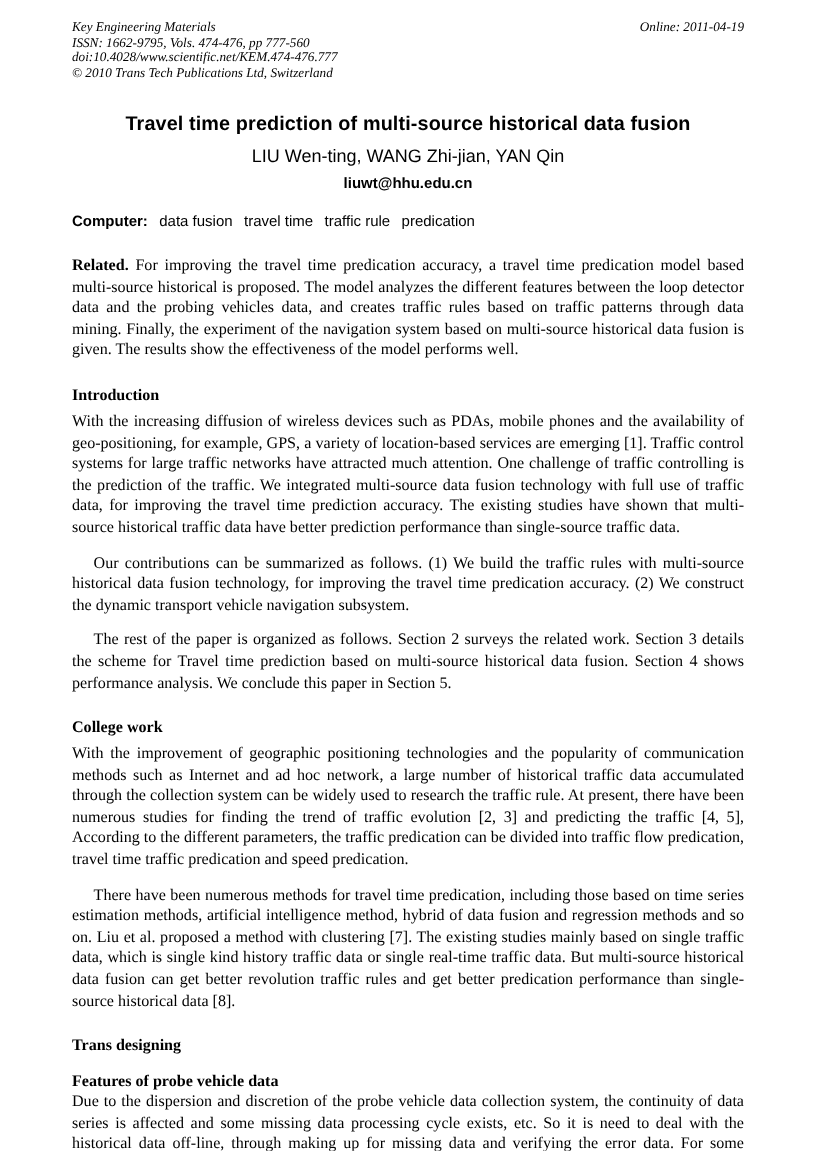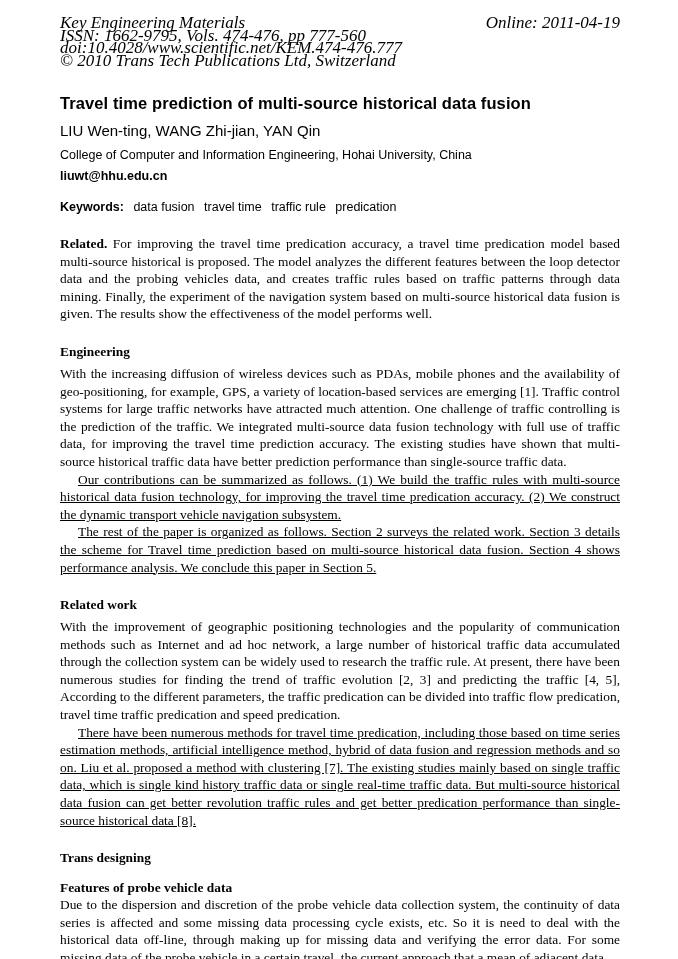--- a/index.html
+++ b/index.html
@@ -18,29 +18,29 @@
     top: 17px;
     width: 560px;
   }
   
   .header-row {
     display: flex;
     justify-content: space-between;
     align-items: flex-start;
     font-family: "Liberation Serif", serif;
     font-style: italic;
-    font-size: 17px;
+    font-size: 11px;
     line-height: 12.5px;
   }
   .header-left div { white-space: nowrap; }
   .header-right { white-space: nowrap; }
 
   
   .title-block {
-    text-align: left;
+    text-align: center;
     font-family: "Liberation Sans", sans-serif;
   }
   .paper-title {
     margin-top: 27px;
     font-size: 16.5px;
     font-weight: bold;
     letter-spacing: 0.1px;
   }
   .authors {
     margin-top: 9px;
@@ -83,64 +83,63 @@
     margin-top: 21px;
   }
   .sub-heading {
     font-family: "Liberation Serif", serif;
     font-size: 13.4px;
     font-weight: bold;
     margin-top: 14px;
   }
   .para { margin-top: 4px; }
   .para.first-after-heading { margin-top: 5px; }
-  .para.indent { text-indent: 18px; margin-top: 0; text-decoration: underline; }
+  .para.indent { text-indent: 18px; margin-top: 12px; }
   .para.tight { margin-top: 0; }
 </style>
 </head>
 <body>
 
 <div class="page">
 
   <div class="header-row">
     <div class="header-left">
       <div>Key Engineering Materials</div>
       <div>ISSN: 1662-9795, Vols. 474-476, pp 777-560</div>
       <div>doi:10.4028/www.scientific.net/KEM.474-476.777</div>
       <div>© 2010 Trans Tech Publications Ltd, Switzerland</div>
     </div>
     <div class="header-right">Online: 2011-04-19</div>
   </div>
 
   <div class="title-block">
     <div class="paper-title">Travel time prediction of multi-source historical data fusion</div>
     <div class="authors">LIU Wen-ting, WANG Zhi-jian, YAN Qin</div>
-    <div class="affiliation">College of Computer and Information Engineering, Hohai University, China</div>
     <div class="email">liuwt@hhu.edu.cn</div>
   </div>
 
   <div class="keywords">
-    <span class="kw-label">Keywords:</span>
+    <span class="kw-label">Computer:</span>
     <span class="kw-item">data fusion</span>
     <span class="kw-item">travel time</span>
     <span class="kw-item">traffic rule</span>
     <span class="kw-item">predication</span>
   </div>
 
   <div class="body-text abstract">
     <span class="lead-label">Related.</span>
     <span>For improving the travel time predication accuracy, a travel time predication model based multi-source historical is proposed. The model analyzes the different features between the loop detector data and the probing vehicles data, and creates traffic rules based on traffic patterns through data mining. Finally, the experiment of the navigation system based on multi-source historical data fusion is given. The results show the effectiveness of the model performs well.</span>
   </div>
 
-  <div class="section-heading">Engineering</div>
+  <div class="section-heading">Introduction</div>
   <div class="body-text para first-after-heading">With the increasing diffusion of wireless devices such as PDAs, mobile phones and the availability of geo-positioning, for example, GPS, a variety of location-based services are emerging [1]. Traffic control systems for large traffic networks have attracted much attention. One challenge of traffic controlling is the prediction of the traffic. We integrated multi-source data fusion technology with full use of traffic data, for improving the travel time prediction accuracy. The existing studies have shown that multi-source historical traffic data have better prediction performance than single-source traffic data.</div>
   <div class="body-text para indent">Our contributions can be summarized as follows. (1) We build the traffic rules with multi-source historical data fusion technology, for improving the travel time predication accuracy. (2) We construct the dynamic transport vehicle navigation subsystem.</div>
   <div class="body-text para indent">The rest of the paper is organized as follows. Section 2 surveys the related work. Section 3 details the scheme for Travel time prediction based on multi-source historical data fusion. Section 4 shows performance analysis. We conclude this paper in Section 5.</div>
 
-  <div class="section-heading">Related work</div>
+  <div class="section-heading">College work</div>
   <div class="body-text para first-after-heading">With the improvement of geographic positioning technologies and the popularity of communication methods such as Internet and ad hoc network, a large number of historical traffic data accumulated through the collection system can be widely used to research the traffic rule. At present, there have been numerous studies for finding the trend of traffic evolution [2, 3] and predicting the traffic [4, 5], According to the different parameters, the traffic predication can be divided into traffic flow predication, travel time traffic predication and speed predication.</div>
   <div class="body-text para indent">There have been numerous methods for travel time predication, including those based on time series estimation methods, artificial intelligence method, hybrid of data fusion and regression methods and so on. Liu et al. proposed a method with clustering [7]. The existing studies mainly based on single traffic data, which is single kind history traffic data or single real-time traffic data. But multi-source historical data fusion can get better revolution traffic rules and get better predication performance than single-source historical data [8].</div>
 
   <div class="section-heading">Trans designing</div>
   <div class="sub-heading">Features of probe vehicle data</div>
   <div class="body-text para tight">Due to the dispersion and discretion of the probe vehicle data collection system, the continuity of data series is affected and some missing data processing cycle exists, etc. So it is need to deal with the historical data off-line, through making up for missing data and verifying the error data. For some missing data of the probe vehicle in a certain travel, the current approach that a mean of adjacent data</div>
 
 </div>
 
 </body></html>

